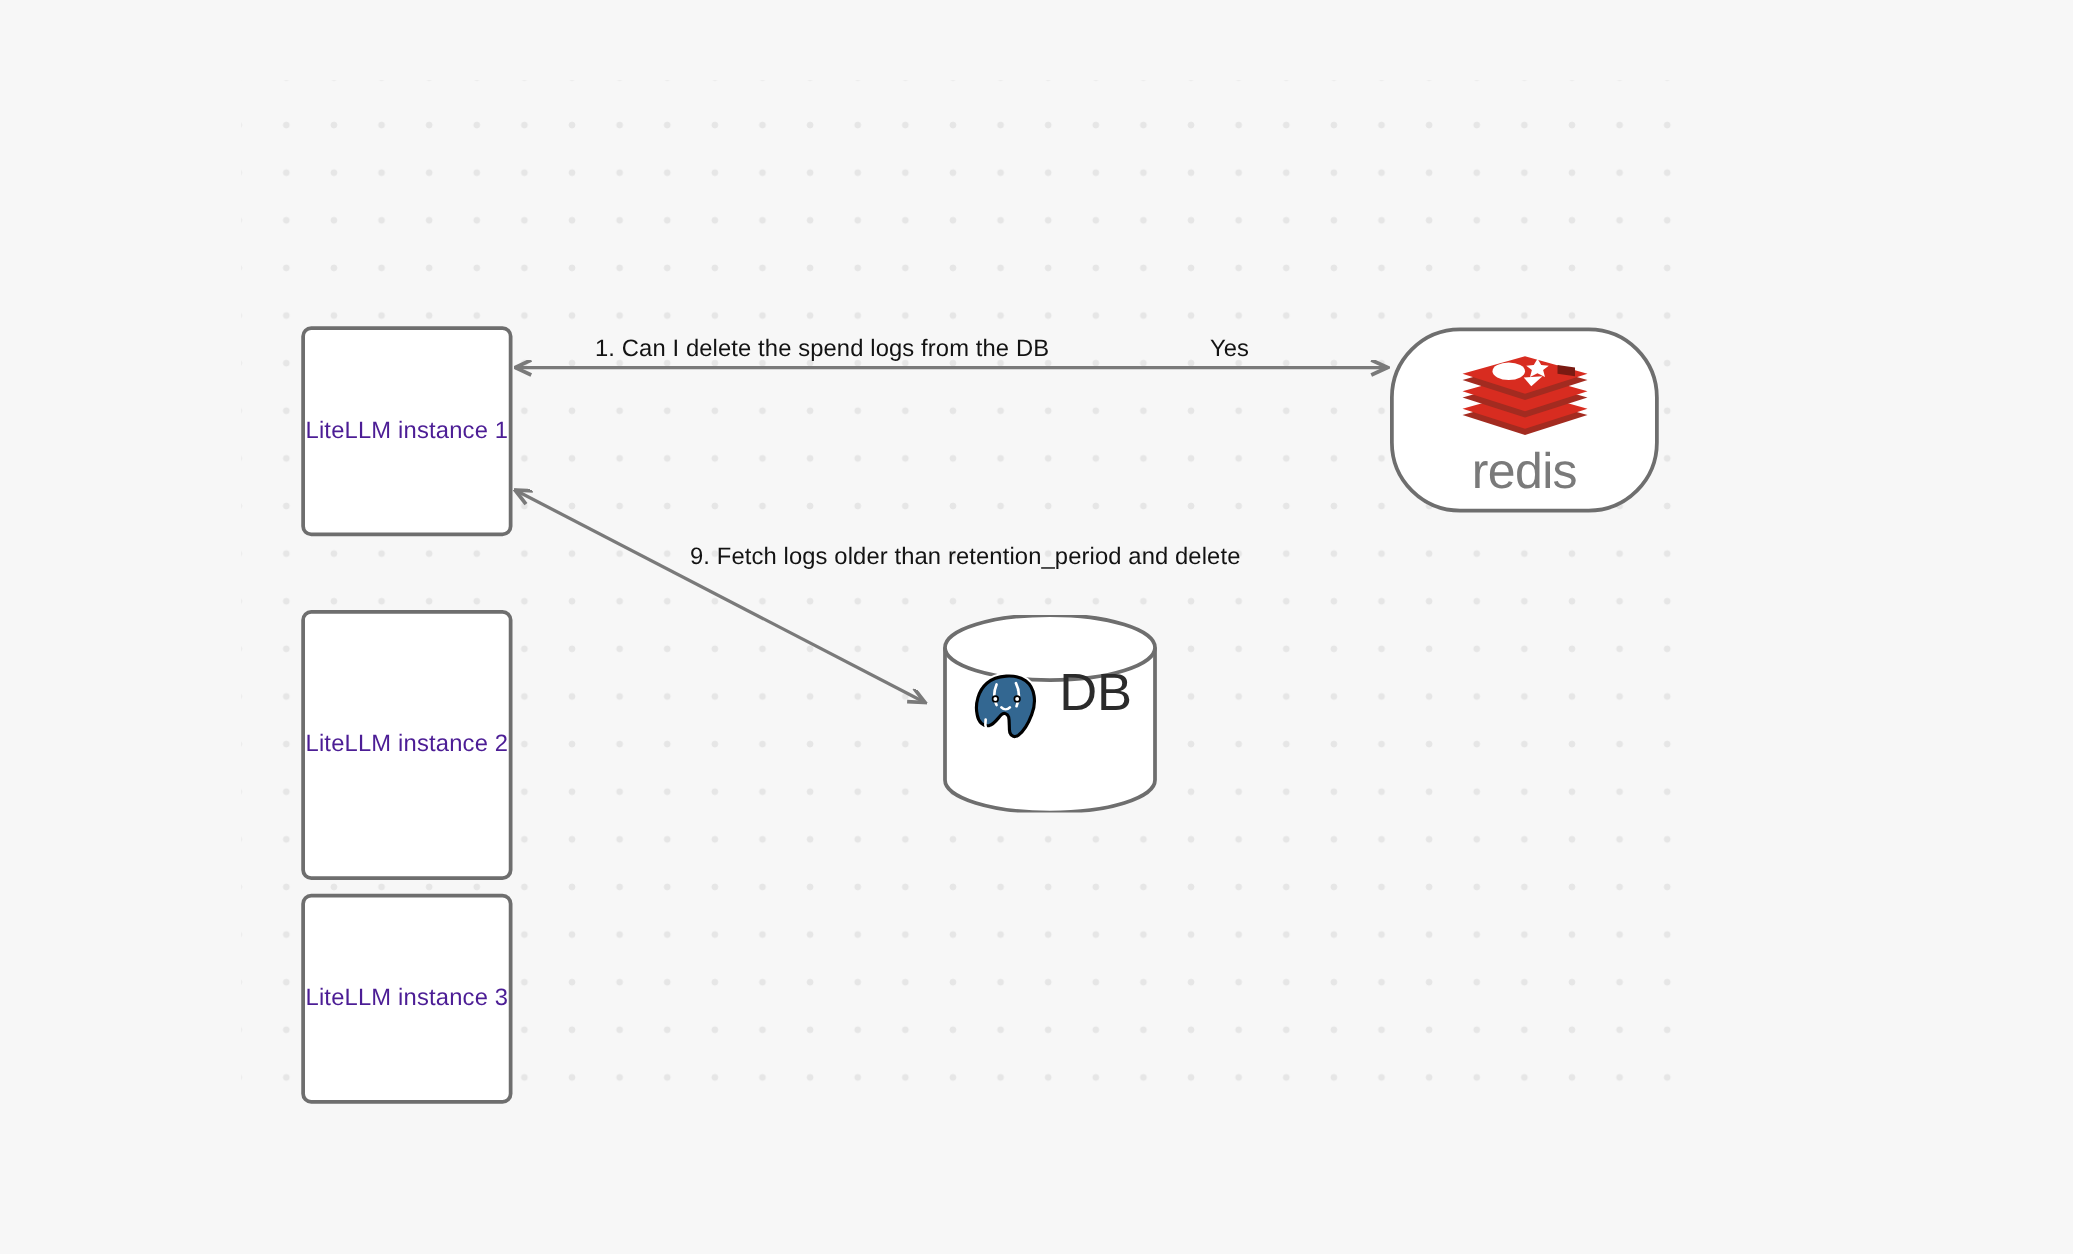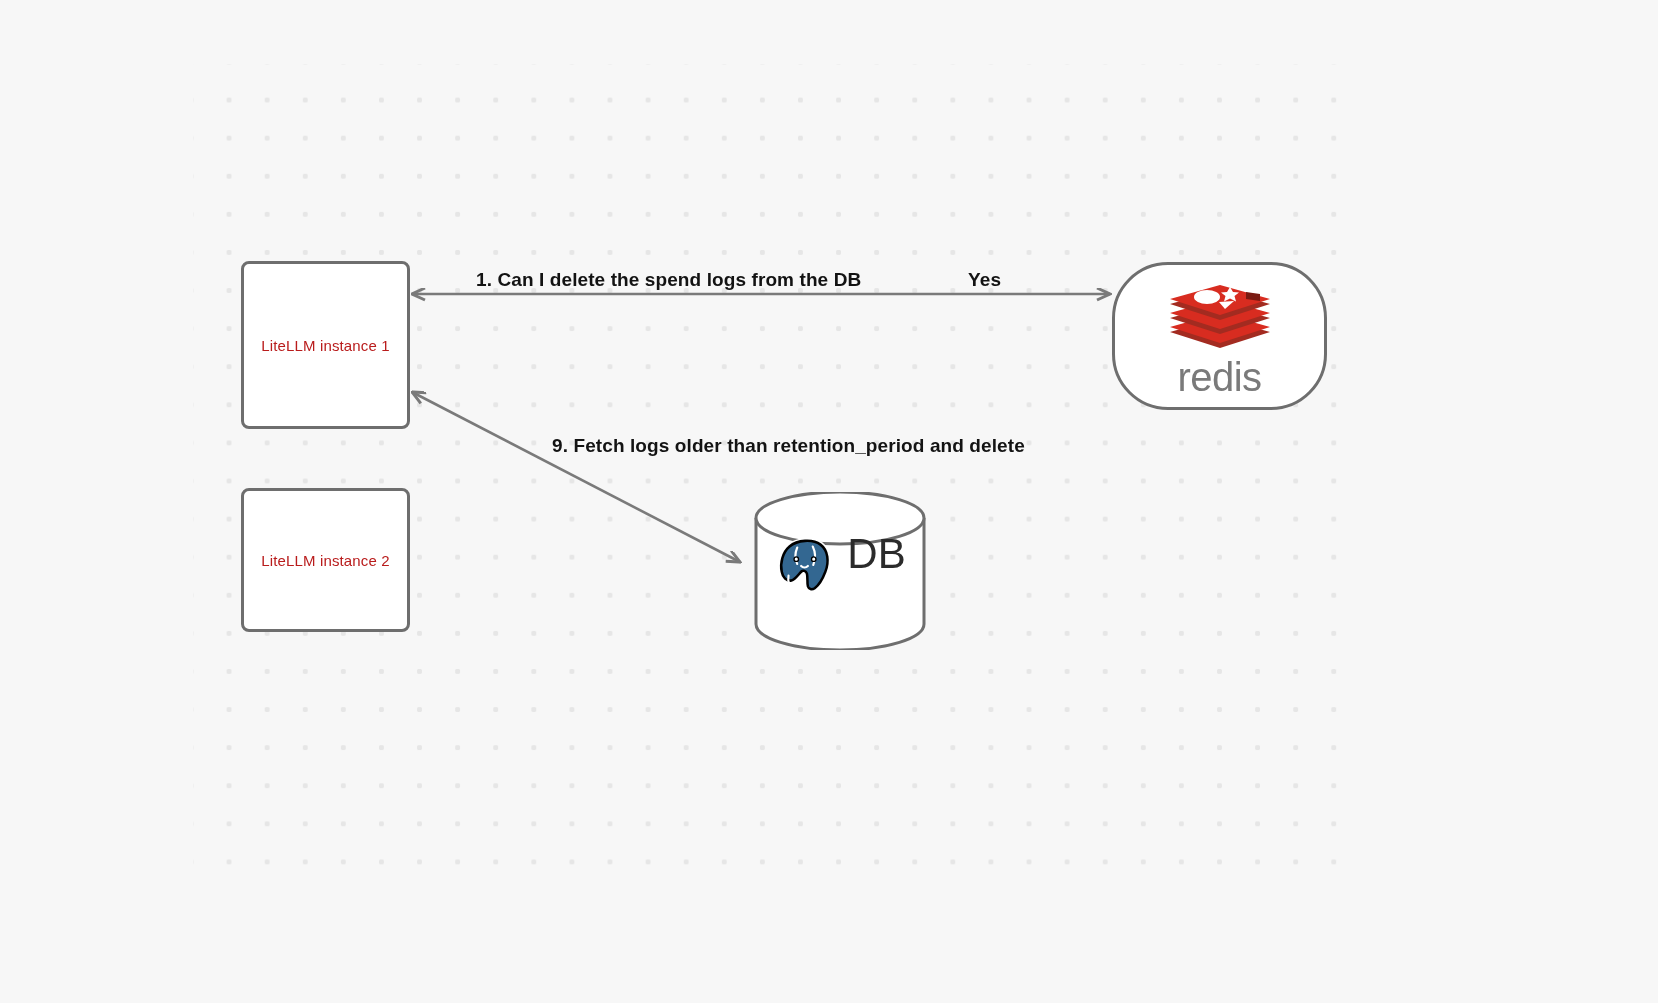--- a/index.html
+++ b/index.html
@@ -41,30 +41,30 @@
     position: absolute;
     background: #ffffff;
     border: 3px solid #6e6e6e;
     border-radius: 8px;
     box-sizing: border-box;
     display: flex;
     align-items: center;
     justify-content: center;
   }
   .node-label {
-    font-size: 15px;
-    color: #b91c1c;
+    font-size: 19px;
+    color: #4c1d95;
     font-family: "Liberation Sans", sans-serif;
     letter-spacing: 0.15px;
     text-align: left;
     white-space: nowrap;
   }
 
   #node-litellm-1 { left: 241px; top: 261px; width: 169px; height: 168px; }
-  #node-litellm-2 { left: 241px; top: 488px; width: 169px; height: 144px; }
+  #node-litellm-2 { left: 241px; top: 488px; width: 169px; height: 216px; }
   #node-litellm-3 { left: 241px; top: 715px; width: 169px; height: 168px; }
 
   
   #node-redis {
     position: absolute;
     left: 1112px;
     top: 262px;
     width: 215px;
     height: 148px;
     background: #ffffff;
@@ -114,21 +114,21 @@
     color: #2b2b2b;
     font-family: "Liberation Sans", sans-serif;
     line-height: 1;
     letter-spacing: 0px;
   }
 
   
   .edge-label {
     position: absolute;
     font-size: 19px;
-    font-weight: bold;
+    font-weight: normal;
     color: #131313;
     font-family: "Liberation Sans", sans-serif;
     white-space: nowrap;
     letter-spacing: 0.1px;
   }
   #label-step-1 { left: 476px; top: 269px; }
   #label-yes    { left: 968px; top: 269px; }
   #label-step-2 { left: 552px; top: 435px; }
 
   
@@ -173,20 +173,23 @@
   <div class="edge-label" id="label-step-2">9.  Fetch logs older than retention_period and delete</div>
 
   <div class="node-box" id="node-litellm-1">
     <span class="node-label">LiteLLM instance 1</span>
   </div>
 
   <div class="node-box" id="node-litellm-2">
     <span class="node-label">LiteLLM instance 2</span>
   </div>
 
+  <div class="node-box" id="node-litellm-3">
+    <span class="node-label">LiteLLM instance 3</span>
+  </div>
 
   <div id="node-redis">
     <div class="redis-logo-wrap">
       <svg width="106" height="74" viewBox="0 0 106 74">
 
         <path d="M 3 54 L 53 40 L 103 54 L 53 70 Z" fill="#a32b20"></path>
         <path d="M 3 54 L 53 40 L 103 54 L 53 70 Z" fill="#d82c20" transform="translate(0,-5)"></path>
 
         <path d="M 3 40 L 53 26 L 103 40 L 53 56 Z" fill="#a32b20"></path>
         <path d="M 3 40 L 53 26 L 103 40 L 53 56 Z" fill="#d82c20" transform="translate(0,-5)"></path>

